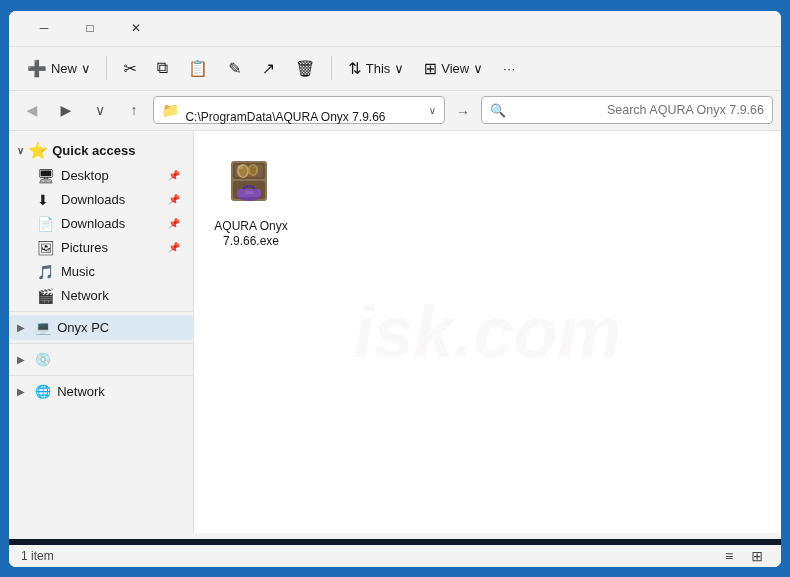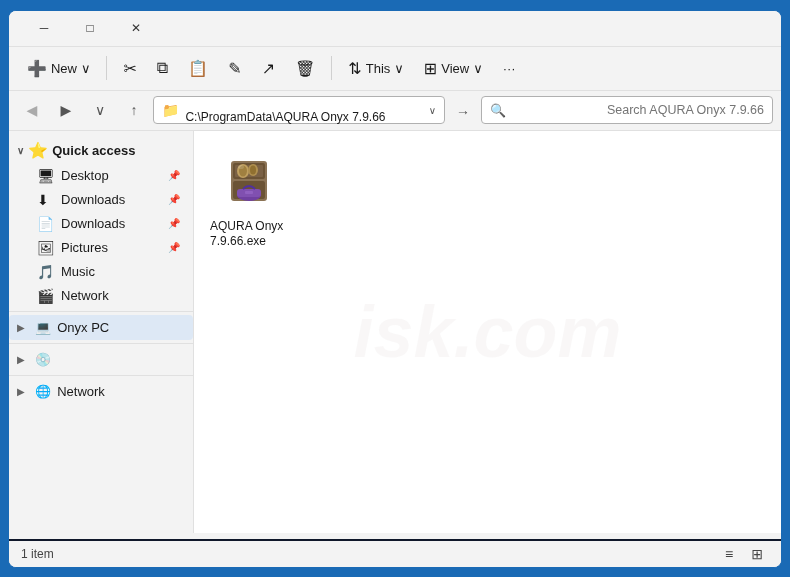--- a/index.html
+++ b/index.html
@@ -36,22 +36,22 @@
     .sidebar-child { padding-left: 16px; }
     .sidebar-parent { display: flex; align-items: center; gap: 6px; padding: 5px 8px; cursor: pointer; border-radius: 4px; font-size: 13px; color: #1a1a1a; }
     .sidebar-parent.selected { background: #dde8f5; }
     .expand-icon { font-size: 10px; color: #666; min-width: 12px; }
     .content-area { flex: 1; background: white; padding: 12px; overflow: auto; position: relative; }
     .watermark { position: absolute; top: 50%; left: 50%; transform: translate(-50%, -50%); opacity: 0.07; font-size: 72px; font-weight: 900; color: #b0a0a0; white-space: nowrap; pointer-events: none; user-select: none; font-style: italic; }
     .file-grid { display: flex; flex-wrap: wrap; gap: 8px; }
     .file-item { width: 90px; display: flex; flex-direction: column; align-items: center; gap: 4px; padding: 8px 4px; border-radius: 4px; cursor: pointer; }
     .file-thumb { width: 64px; height: 64px; display: flex; align-items: center; justify-content: center; }
     .file-thumb svg { width: 60px; height: 60px; }
-    .file-name { font-size: 12px; color: #1a1a1a; text-align: left; line-height: 1.3; }
-    .status-bar { height: 28px; background: #f3f3f3; border-top: 2px solid #0f172a; display: flex; align-items: center; padding: 0 12px; justify-content: space-between; font-size: 12px; color: #444; margin-top: 6px; }
+    .file-name { font-size: 12px; color: #1a1a1a; text-align: center; line-height: 1.3; }
+    .status-bar { height: 28px; background: #f3f3f3; border-top: 6px solid #0f172a; display: flex; align-items: center; padding: 0 12px; justify-content: space-between; font-size: 12px; color: #444; margin-top: 6px; }
     .status-right { display: flex; gap: 4px; }
     .status-btn { width: 24px; height: 22px; display: flex; align-items: center; justify-content: center; border: none; background: transparent; cursor: pointer; border-radius: 3px; font-size: 14px; color: #444; }
     .divider-line { height: 1px; background: #e0e0e0; margin: 3px 0; }
   </style>
 </head>
 <body>
 
 <div class="window">
 
   <div class="title-bar">

